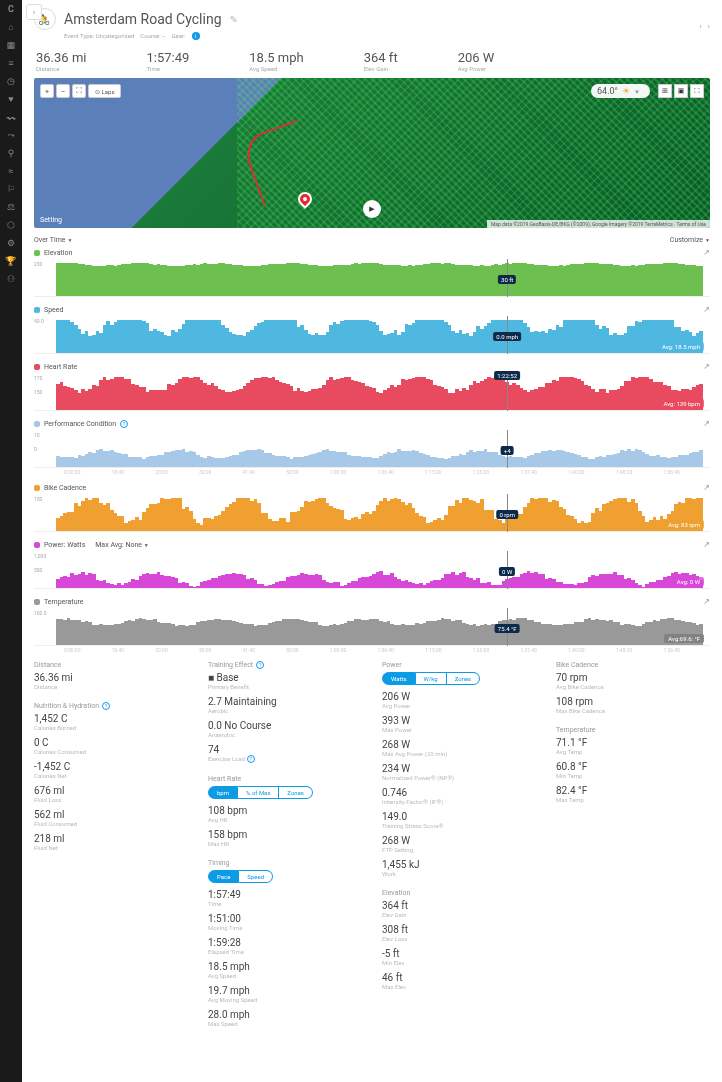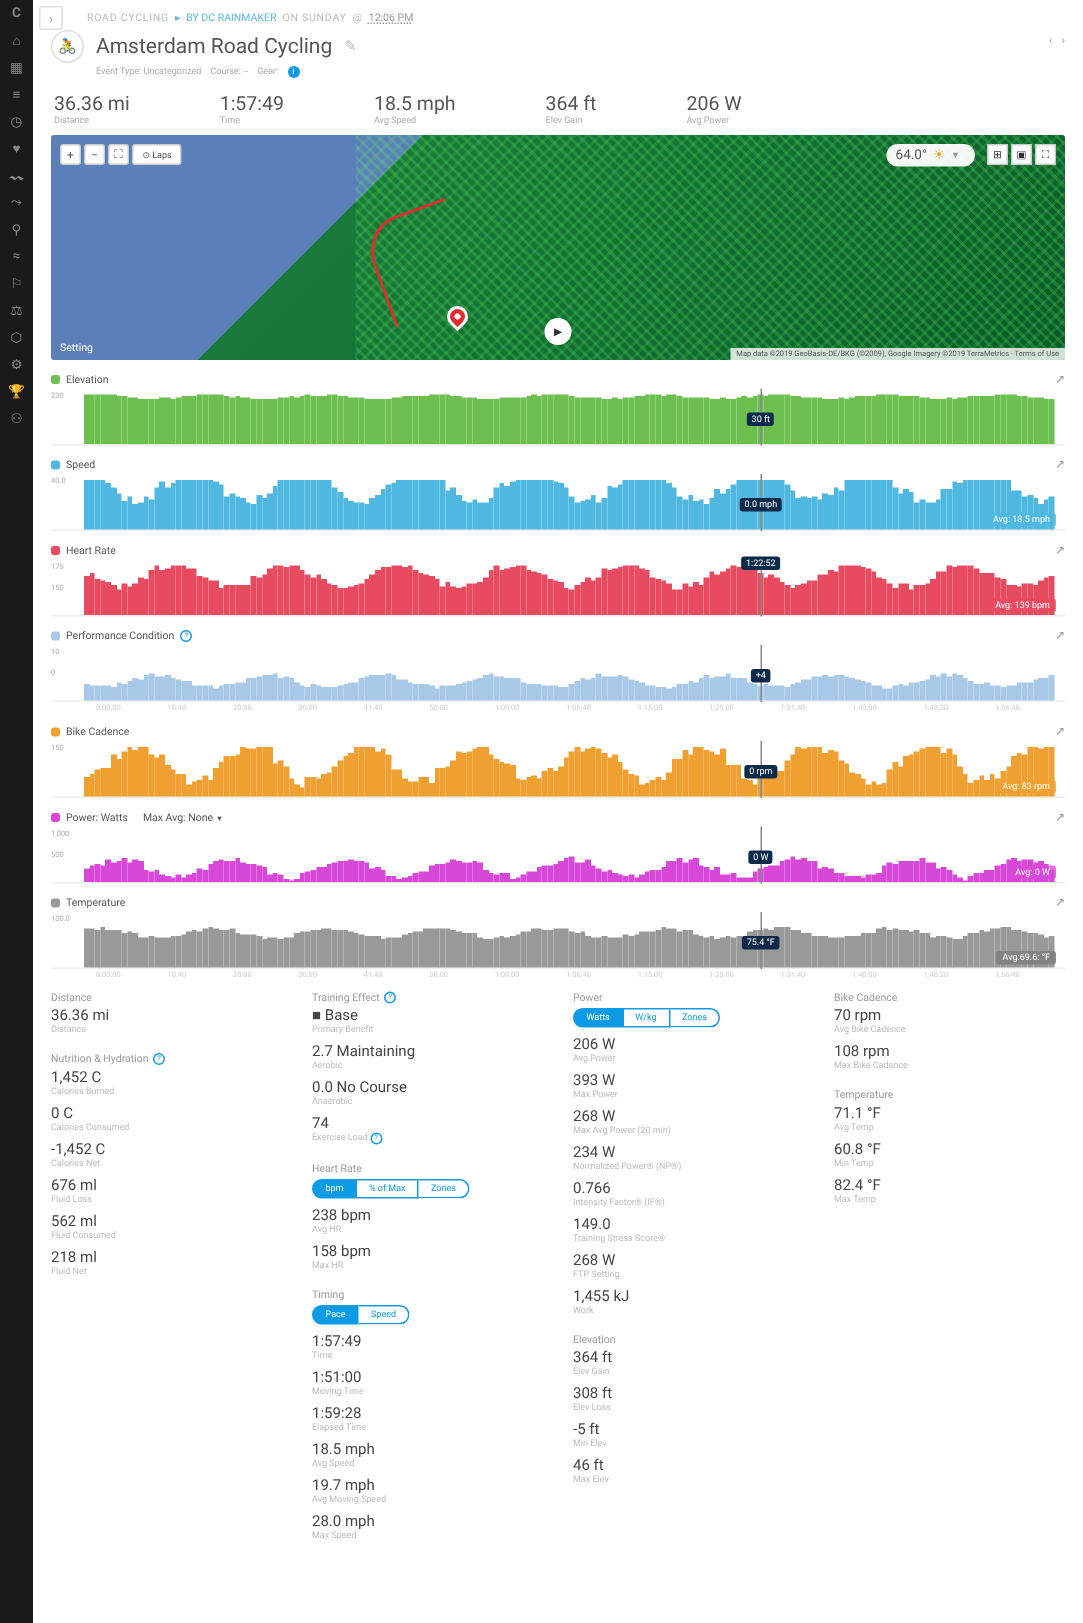--- a/index.html
+++ b/index.html
@@ -98,28 +98,20 @@
   <div class="ic">⚇</div>
 </div>
 
 <div class="content">
   <div class="expand-btn">›</div>
   <div class="nav-arrows">
     <span>‹</span>
     <span>›</span>
   </div>
 
-  <div class="breadcrumb" style="padding-left:24px">
-    <span class="prim">ROAD CYCLING</span>
-    <span class="sec">▸</span>
-    <span class="sec">BY DC RAINMAKER</span>
-    <span class="prim">ON SUNDAY</span>
-    <span class="prim">@</span>
-    <span style="text-decoration:underline dotted;color:#999">12:06 PM</span>
-  </div>
 
   <div class="title-row">
     <div class="title-ic">🚴</div>
     <div class="title">Amsterdam Road Cycling</div>
     <span style="color:#bbb;font-size:10px">✎</span>
   </div>
   <div class="title-sub">
     <span>Event Type: Uncategorized</span>
     <span>Course: --</span>
     <span>Gear:</span>
@@ -167,20 +159,30 @@
     <div class="map-layers">
       <div>⊞</div>
       <div>▣</div>
       <div>⛶</div>
     </div>
     <div class="map-play">▶</div>
     <div class="map-btm">Setting</div>
     <div class="map-attr">Map data ©2019 GeoBasis-DE/BKG (©2009), Google Imagery ©2019 TerraMetrics · Terms of Use</div>
   </div>
 
+  <div class="tabbar">
+    <div class="t">
+          <span>Over Time</span>
+          <span style="font-size:5px">▼</span>
+        </div>
+    <div class="t">
+          <span>Customize</span>
+          <span style="font-size:5px">▼</span>
+        </div>
+  </div>
 
   <div id="charts">
   <div class="chart">
     <div class="chart-hd">
             <span class="dot" style="background:#6dc04f"></span>
             <span>Elevation</span>
             <span class="expand">↗</span>
           </div>
     <div class="chart-body">
       <div class="chart-yaxis" style="top:2px">230</div>
@@ -1641,21 +1643,21 @@
             </div>
           </div>
           <div class="sblock">
             <h4>Heart Rate</h4>
             <div class="pill-row">
               <span class="on">bpm</span>
               <span class="">% of Max</span>
               <span class="">Zones</span>
             </div>
             <div class="sitem">
-              <div class="v">238 bpm</div>
+              <div class="v">108 bpm</div>
               <div class="l">Avg HR</div>
             </div>
             <div class="sitem">
               <div class="v">158 bpm</div>
               <div class="l">Max HR</div>
             </div>
           </div>
           <div class="sblock">
             <h4>Timing</h4>
             <div class="pill-row">
@@ -1706,21 +1708,21 @@
             </div>
             <div class="sitem">
               <div class="v">268 W</div>
               <div class="l">Max Avg Power (20 min)</div>
             </div>
             <div class="sitem">
               <div class="v">234 W</div>
               <div class="l">Normalized Power® (NP®)</div>
             </div>
             <div class="sitem">
-              <div class="v">0.766</div>
+              <div class="v">0.746</div>
               <div class="l">Intensity Factor® (IF®)</div>
             </div>
             <div class="sitem">
               <div class="v">149.0</div>
               <div class="l">Training Stress Score®</div>
             </div>
             <div class="sitem">
               <div class="v">268 W</div>
               <div class="l">FTP Setting</div>
             </div>

